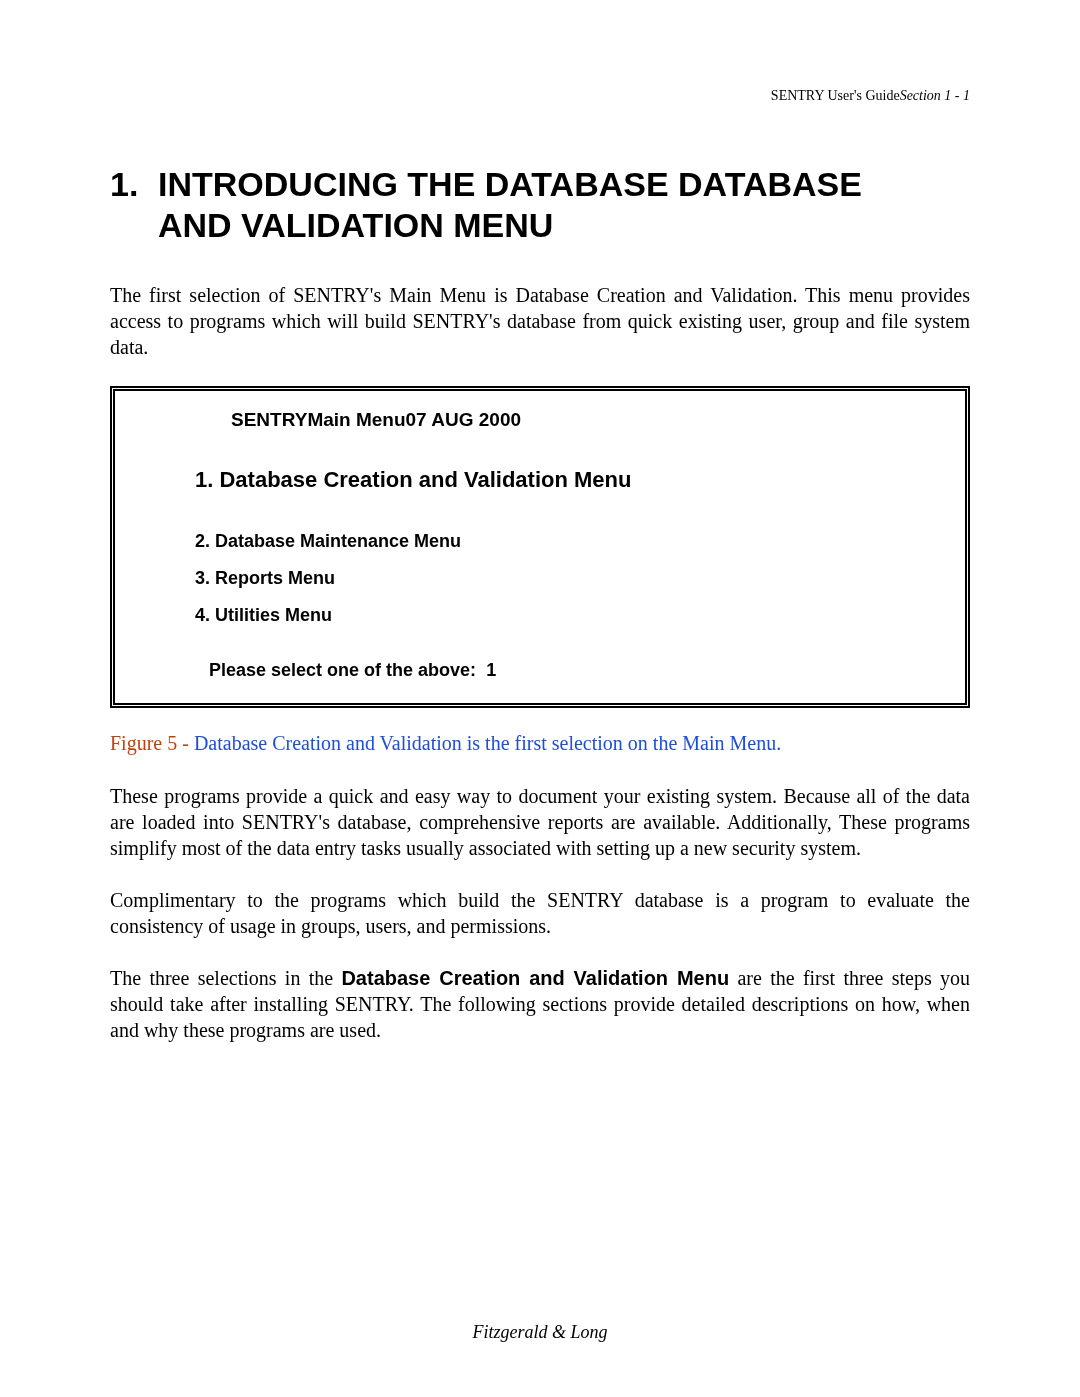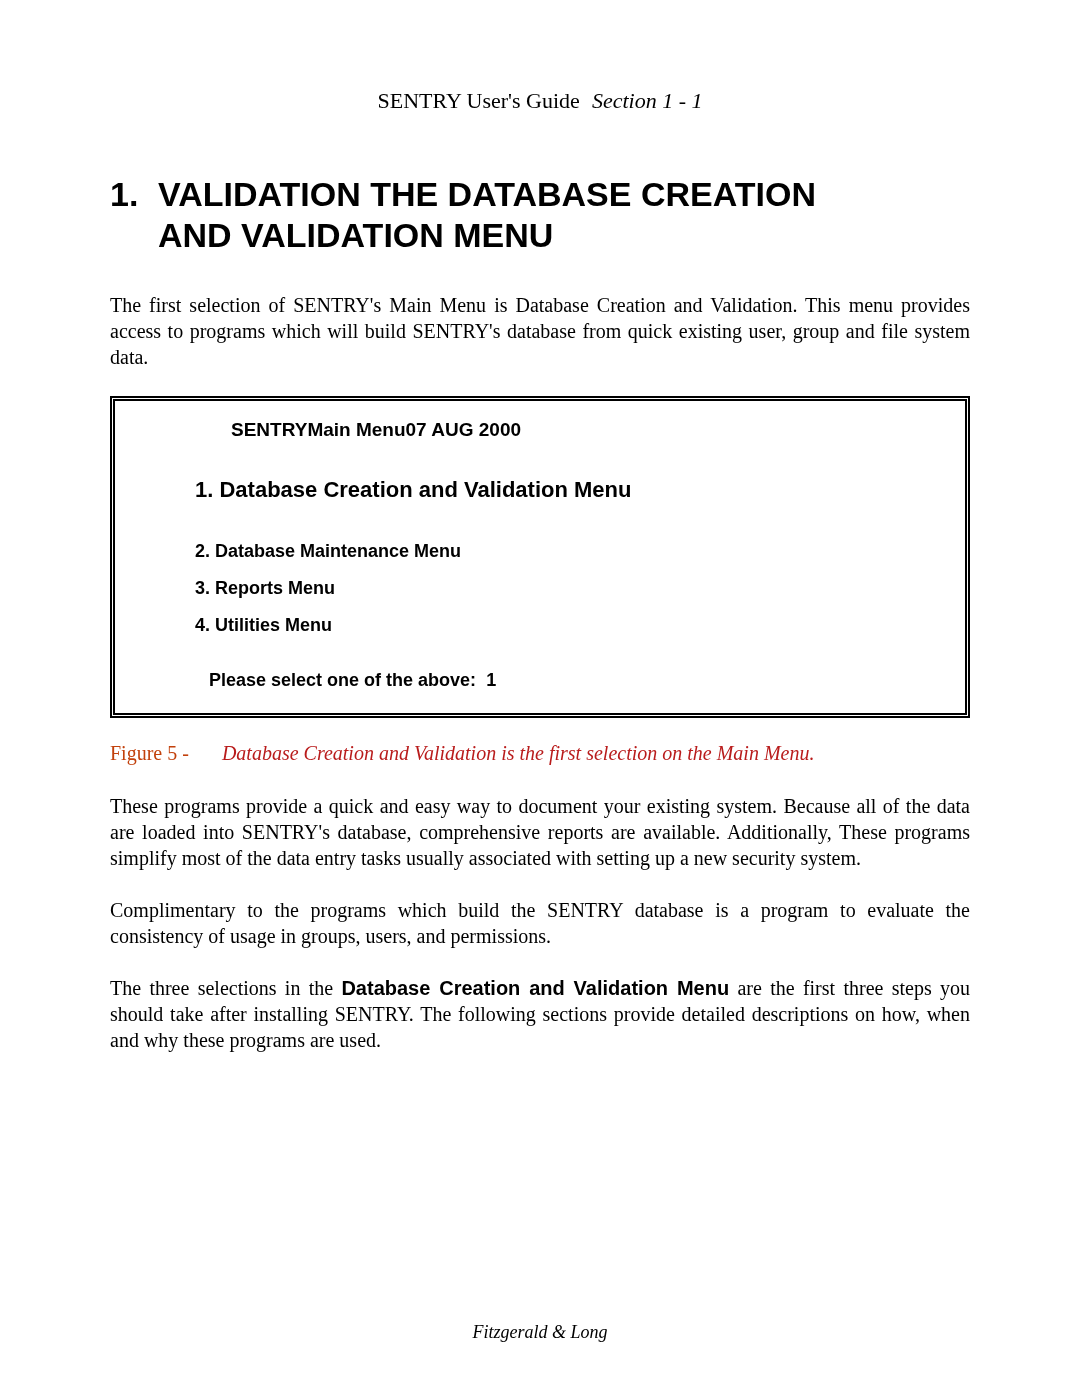--- a/index.html
+++ b/index.html
@@ -12,24 +12,23 @@
   }
   .page {
     box-sizing: border-box;
     width: 1080px;
     min-height: 1397px;
     padding: 88px 110px 60px 110px;
     position: relative;
   }
   .running-header {
     display: flex;
-    justify-content: center;
-    font-size: 22px;
+    justify-content: flex-end;
+    font-size: 14px;
     margin-bottom: 60px;
-    gap: 12px;
   }
   .running-header .right {
     font-style: italic;
   }
   h1.section-title {
     font-family: Arial, Helvetica, sans-serif;
     font-weight: 700;
     font-size: 34px;
     line-height: 1.2;
     margin: 0 0 36px 0;
@@ -84,23 +83,21 @@
   }
   .figure-caption {
     font-size: 20px;
     margin: 0 0 28px 0;
   }
   .figure-caption .fig-label {
     color: #c2410c;
     font-weight: 400;
   }
   .figure-caption .fig-text {
-    color: #b91c1c;
-    font-style: italic;
-    margin-left: 28px;
+    color: #1d4ed8;
   }
   .inline-bold {
     font-family: Arial, Helvetica, sans-serif;
     font-weight: 700;
   }
   .footer {
     position: absolute;
     bottom: 54px;
     left: 0;
     right: 0;
@@ -113,21 +110,21 @@
 <body>
 
 <div class="page">
 
   <div class="running-header">
     <span>SENTRY User's Guide</span>
     <span class="right">Section 1 - 1</span>
   </div>
 
   <h1 class="section-title">
-    <span class="num">1.</span><span class="title-text">VALIDATION THE DATABASE CREATION</span>
+    <span class="num">1.</span><span class="title-text">INTRODUCING THE DATABASE DATABASE</span>
     <span class="line2">AND VALIDATION MENU</span>
   </h1>
 
   <p class="body">The first selection of SENTRY's Main Menu is Database Creation and Validation.  This menu provides access to programs which will build SENTRY's database from quick existing user, group and file system data.</p>
 
   <div class="menu-box">
     <div class="menu-header">
       <span>SENTRY</span>
       <span>Main Menu</span>
       <span>07 AUG 2000</span>

